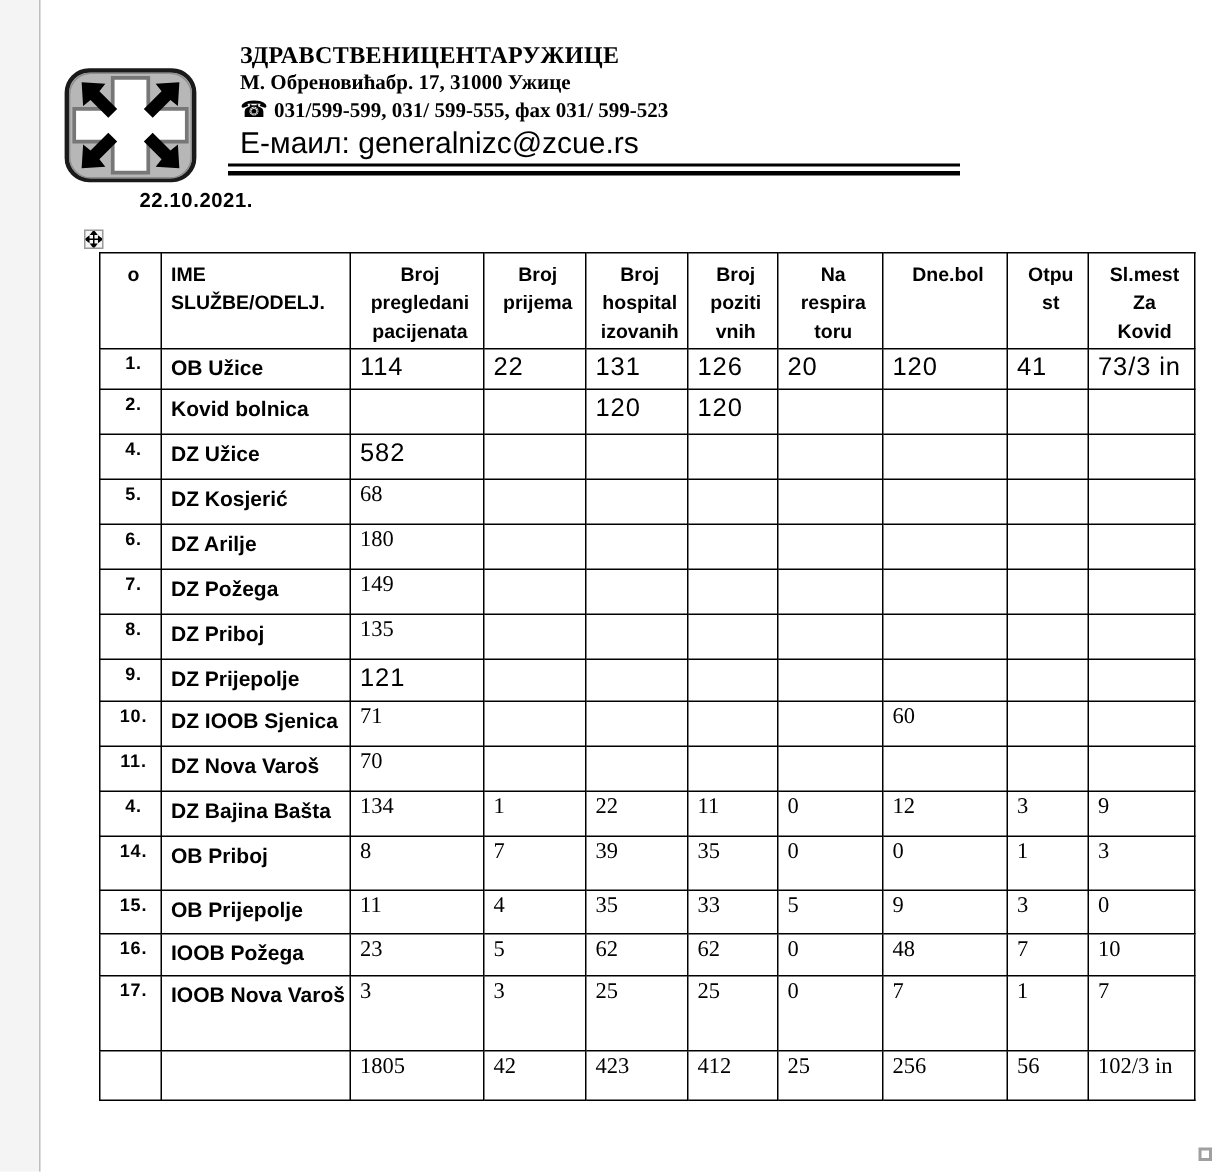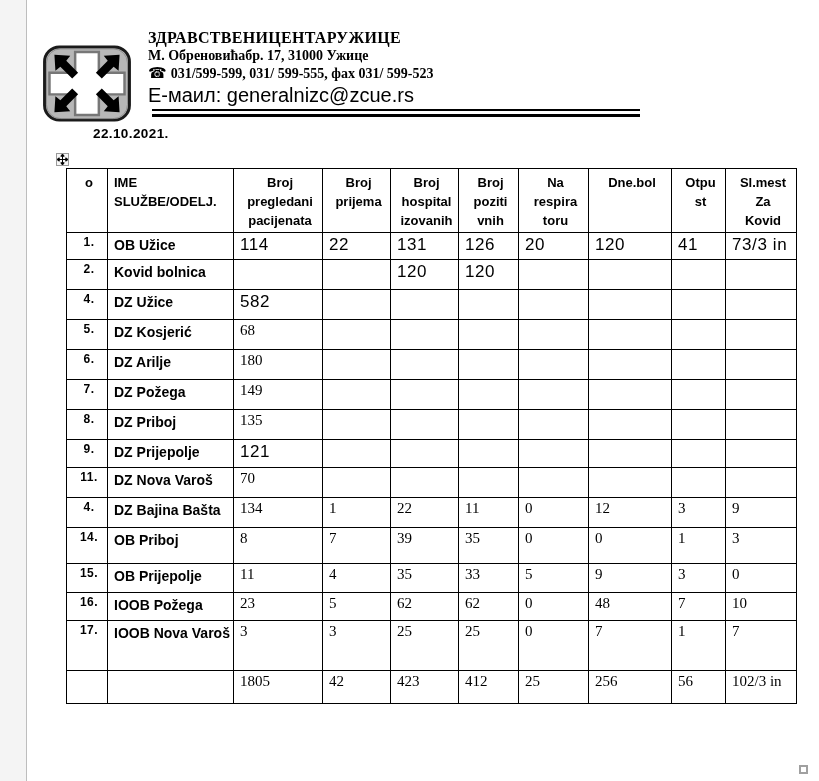--- a/index.html
+++ b/index.html
@@ -5,21 +5,21 @@
   html,body{margin:0;padding:0;}
   body{
     width:819px;height:781px;position:relative;background:#ffffff;
     font-family:"Liberation Sans",sans-serif;color:#000;overflow:hidden;
   }
   .left-strip{
     position:absolute;left:0;top:0;width:26px;height:781px;
     background:#f4f4f4;border-right:1px solid #bdbdbd;
   }
   .logo{position:absolute;left:42px;top:45px;width:90px;height:77px;}
-  .letterhead{position:absolute;left:148px;top:28px;width:520px;}
+  .letterhead{position:absolute;left:160px;top:28px;width:520px;}
   .org-name{font-family:"Liberation Serif",serif;font-weight:bold;font-size:16px;line-height:19px;letter-spacing:.3px;}
   .org-address{font-family:"Liberation Serif",serif;font-weight:bold;font-size:14px;line-height:17px;}
   .org-phone{font-family:"Liberation Serif",serif;font-weight:bold;font-size:14px;line-height:18px;}
   .phone-glyph{font-family:"DejaVu Sans",sans-serif;font-size:15px;margin-right:4px;}
   .org-email{font-family:"Liberation Sans",sans-serif;font-weight:normal;font-size:20px;line-height:20px;margin-top:2px;}
   .double-rule{
     position:absolute;left:152px;top:109px;width:488px;height:3px;
     border-top:2px solid #000;border-bottom:3px solid #000;
   }
   .doc-date{
@@ -238,20 +238,32 @@
         <td class="cell-val">121</td>
         <td class="cell-val"></td>
         <td class="cell-val"></td>
         <td class="cell-val"></td>
         <td class="cell-val"></td>
         <td class="cell-val"></td>
         <td class="cell-val"></td>
         <td class="cell-val"></td>
       </tr>
       <tr class="style-serif" style="height: 30px;">
+        <td class="cell-num">10.</td>
+        <td class="cell-name">DZ IOOB Sjenica</td>
+        <td class="cell-val">71</td>
+        <td class="cell-val"></td>
+        <td class="cell-val"></td>
+        <td class="cell-val"></td>
+        <td class="cell-val"></td>
+        <td class="cell-val">60</td>
+        <td class="cell-val"></td>
+        <td class="cell-val"></td>
+      </tr>
+      <tr class="style-serif" style="height: 30px;">
         <td class="cell-num">11.</td>
         <td class="cell-name">DZ Nova Varoš</td>
         <td class="cell-val">70</td>
         <td class="cell-val"></td>
         <td class="cell-val"></td>
         <td class="cell-val"></td>
         <td class="cell-val"></td>
         <td class="cell-val"></td>
         <td class="cell-val"></td>
         <td class="cell-val"></td>

